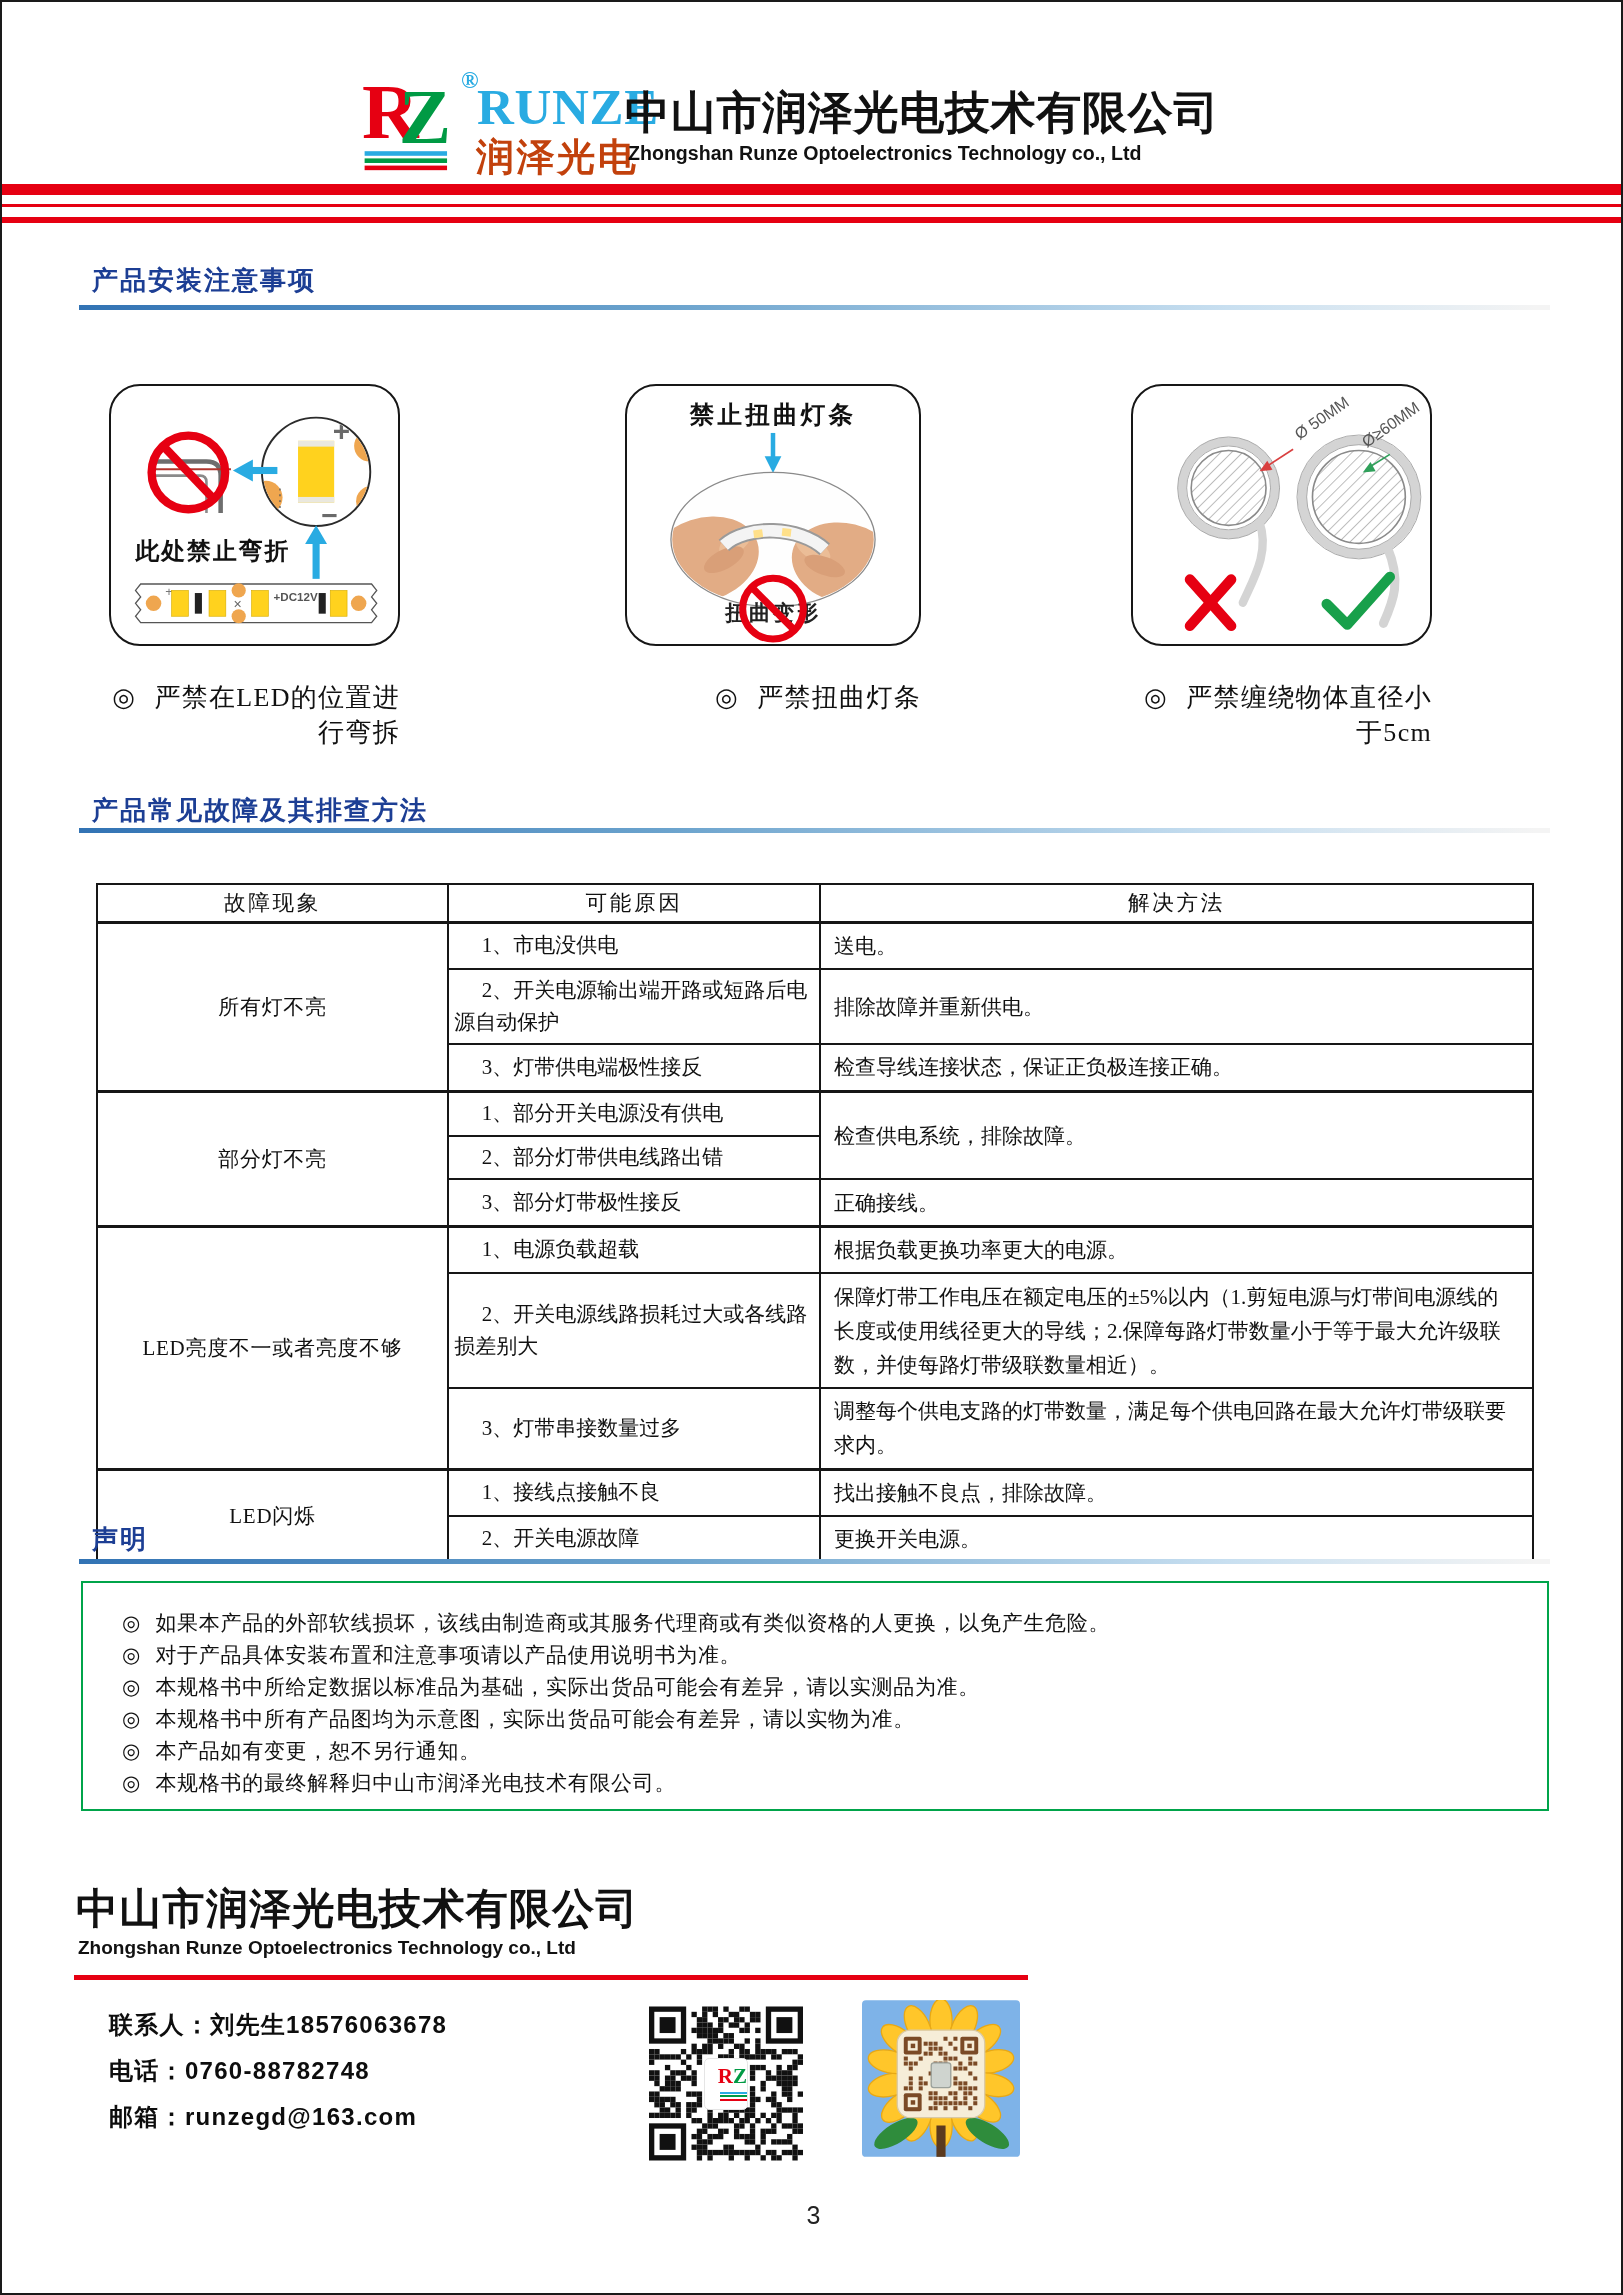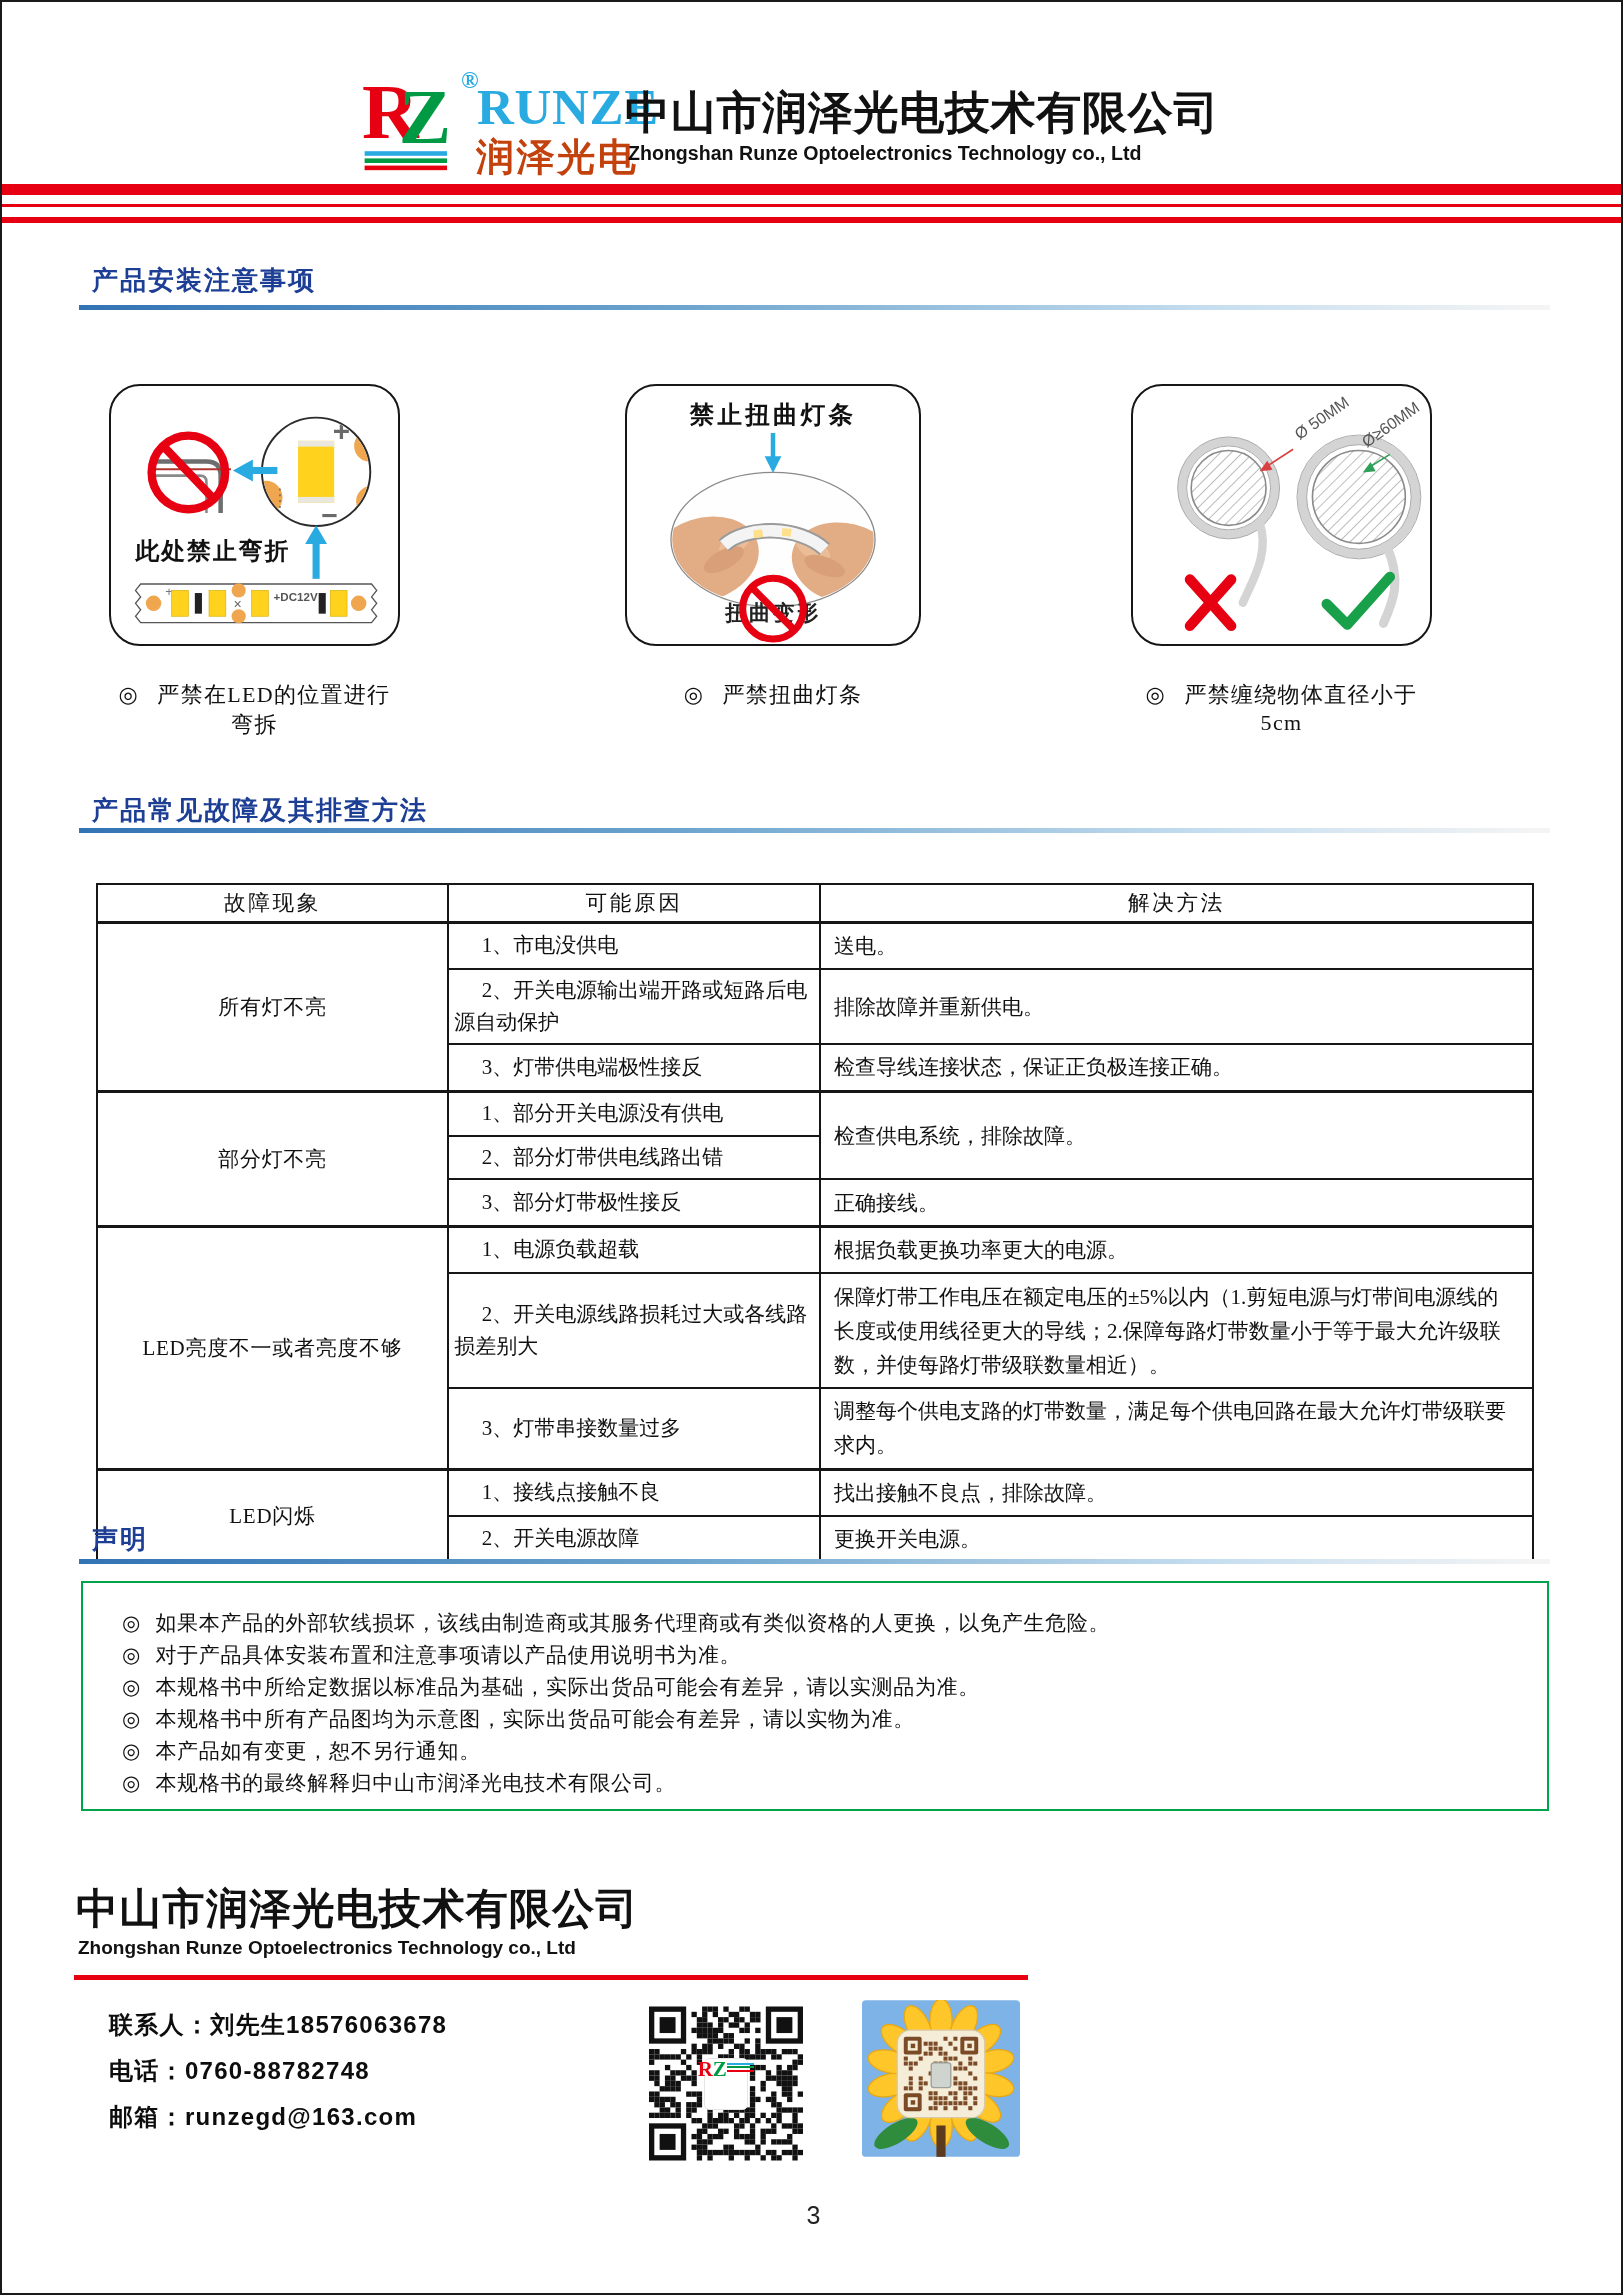--- a/index.html
+++ b/index.html
@@ -26,21 +26,21 @@
     background:linear-gradient(to right,#3273b4,#6ba3cd 40%,#c8dff0 78%,#f4f4f4 99%);}
   .t1{left:90px; top:261px;}  .u1{top:303px;}
   .t2{left:90px; top:791px;} .u2{top:826px;}
   .t3{left:90px; top:1520px;} .u3{top:1557px;}
   
   .ibox{top:382px; height:262px; border:2px solid #161616; border-radius:31px; background:#fff; box-sizing:border-box;}
   .ibox svg{width:100%; height:100%; display:block;}
   .ibox1{left:107px; width:291px;}
   .ibox2{left:623px; width:296px;}
   .ibox3{left:1129px; width:301px;}
-  .caption{top:678px; font-size:22px; color:#111; text-align:center; font-family:"Liberation Serif",serif;}
+  .caption{top:678px; font-size:26px; color:#111; text-align:right; font-family:"Liberation Serif",serif;}
   .cap1{left:107px; width:291px;} .cap2{left:623px; width:296px;} .cap3{left:1129px; width:301px;}
   .caption .cap-text{margin-left:19.6px; letter-spacing:1.3px;}
   
   .fault-table{position:absolute; left:94px; top:881px; width:1436px;
     border-collapse:collapse; table-layout:fixed; font-size:21px;
     font-family:"Liberation Serif",serif; color:#111;}
   .fault-table th,.fault-table td{border:2px solid #161616; vertical-align:middle;}
   .fault-table th{font-weight:normal; font-size:21.6px; text-align:center; letter-spacing:2.6px; border-bottom:3.9px solid #161616;}
   .fault-table tr.gtop > th, .fault-table tr.gtop > td{border-top:3.9px solid #161616;}
   td.symptom{text-align:center; padding:0 6.5px; letter-spacing:0.7px;}
@@ -54,21 +54,21 @@
   
   .f-company-cn{left:74px; top:1879px; font-size:42px; font-weight:bold; letter-spacing:1.3px;}
   .f-company-en{left:76px; top:1935px; font-size:19px; font-weight:bold;}
   .f-redline{left:72px; top:1973px; width:954px; height:5.2px; background:#e60012;}
   .f-contacts{left:107px; top:2000px;}
   .f-contact{font-size:24px; font-weight:600; line-height:46px; letter-spacing:1.3px; color:#0d0d0d;}
   .qr1{left:647px; top:2003px; width:154px; height:157px;}
   .qr2{left:860px; top:1998px; width:158px; height:157px;}
   .qr-badge{position:absolute; left:50%; top:50%; transform:translate(-50%,-50%);
     width:42px; height:50px; background:#fff; border:1.3px solid #e5e5e5; border-radius:5.2px;
-    display:flex; flex-direction:row; align-items:flex-start; justify-content:center;}
+    display:flex; flex-direction:column; align-items:flex-end; justify-content:center;}
   .qr-badge .rzl{font-family:"Liberation Serif",serif; font-weight:bold; font-size:21px; line-height:21px;}
   .qr-badge .rzl .r{color:#e60012;} .qr-badge .rzl .z{color:#009a44;}
   .qr-badge .bars{margin-top:3.3px;}
   .qr-badge .bars div{width:27.5px; height:2px; margin-top:1.3px;}
   .page-num{left:0; top:2199px; width:1623px; text-align:center; font-size:25px; color:#222;}
 </style>
 </head>
 <body>
 
 <div id="page">

